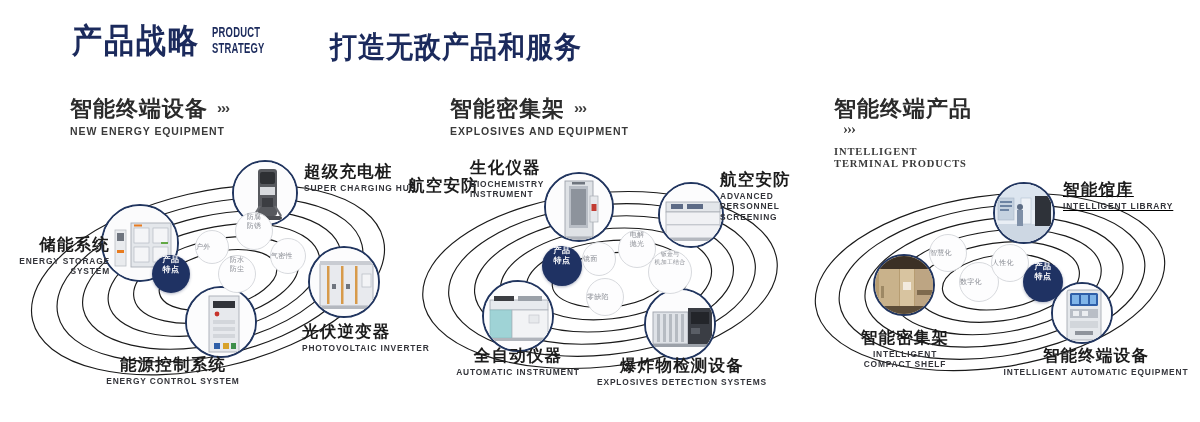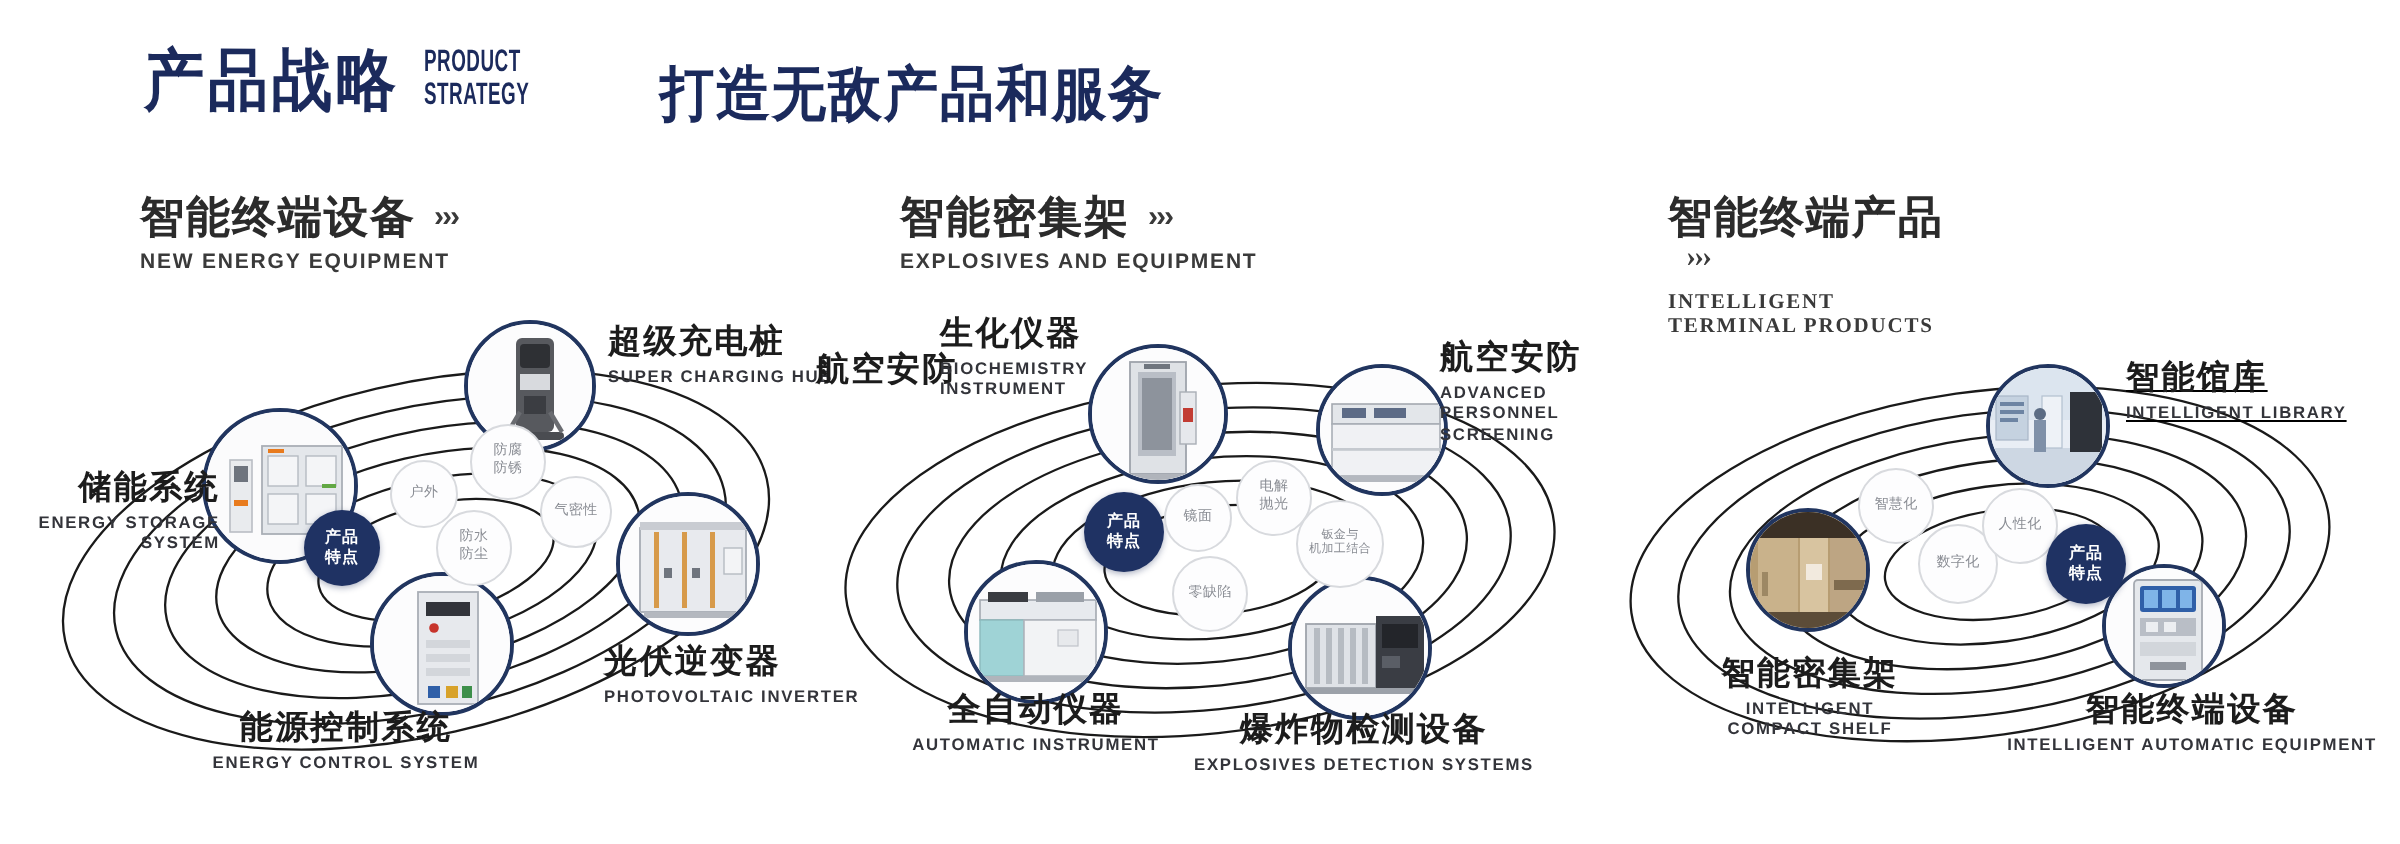--- a/index.html
+++ b/index.html
@@ -57,21 +57,21 @@
     position: absolute; border-radius: 50%;
     border: 2.2px solid #21355f; overflow: hidden;
     background: #f2f4f7;
   }
   .node .ph { position: absolute; inset: 0; }
 
   
   .kw {
     position: absolute; border-radius: 50%;
     border: 1px solid #d8dade; background: #fdfdfe;
-    display: flex; align-items: center; justify-content: center;
+    display: flex; align-items: center; 
     text-align: center; color: #8a8d94;
     font-size: 7px; line-height: 1.25; letter-spacing: 0.2px;
   }
   .kw.core {
     background: #1f3263; border: none; color: #ffffff;
     font-weight: 700; font-size: 8px; letter-spacing: 0.5px;
     box-shadow: 0 1px 3px rgba(20,35,80,.35);
   }
 
   

